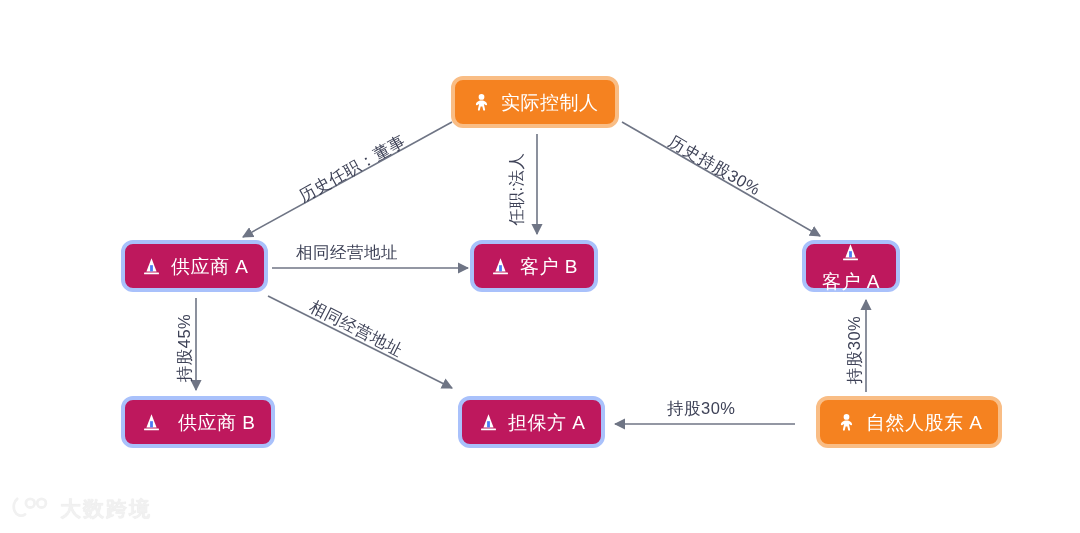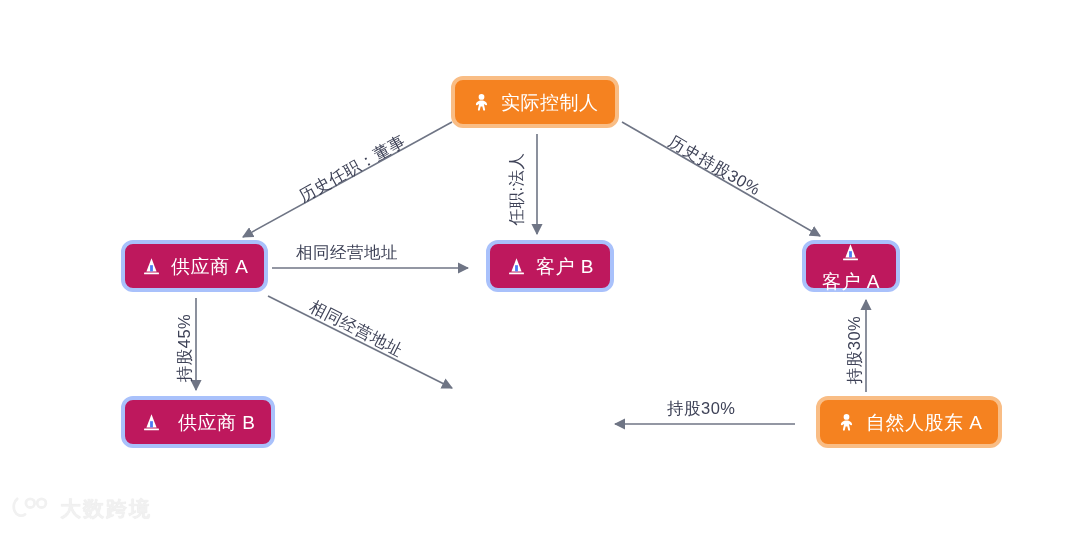--- a/index.html
+++ b/index.html
@@ -139,21 +139,21 @@
     <span class="node-icon">
       <svg viewBox="0 0 24 24" width="21" height="21" fill="#ffffff">
         <path d="M12 2.5 6.2 17.6h11.6L12 2.5z"></path>
         <rect x="10.4" y="10.5" width="3.2" height="7.1" fill="#4b7bf5"></rect>
         <rect x="3.5" y="18.8" width="17" height="2.1" rx="0.6"></rect>
       </svg>
     </span>
     <span class="node-label">供应商 A</span>
   </div>
 
-  <div class="node node-blue" style="left:486px; top:240px;">
+  <div class="node node-blue" style="left:470px; top:240px;">
     <span class="node-icon">
       <svg viewBox="0 0 24 24" width="21" height="21" fill="#ffffff">
         <path d="M12 2.5 6.2 17.6h11.6L12 2.5z"></path>
         <rect x="10.4" y="10.5" width="3.2" height="7.1" fill="#4b7bf5"></rect>
         <rect x="3.5" y="18.8" width="17" height="2.1" rx="0.6"></rect>
       </svg>
     </span>
     <span class="node-label">客户 B</span>
   </div>
 
@@ -172,20 +172,30 @@
     <span class="node-icon">
       <svg viewBox="0 0 24 24" width="21" height="21" fill="#ffffff">
         <path d="M12 2.5 6.2 17.6h11.6L12 2.5z"></path>
         <rect x="10.4" y="10.5" width="3.2" height="7.1" fill="#4b7bf5"></rect>
         <rect x="3.5" y="18.8" width="17" height="2.1" rx="0.6"></rect>
       </svg>
     </span>
     <span class="node-label">供应商 B</span>
   </div>
 
+  <div class="node node-blue" style="left:458px; top:396px;">
+    <span class="node-icon">
+      <svg viewBox="0 0 24 24" width="21" height="21" fill="#ffffff">
+        <path d="M12 2.5 6.2 17.6h11.6L12 2.5z"></path>
+        <rect x="10.4" y="10.5" width="3.2" height="7.1" fill="#4b7bf5"></rect>
+        <rect x="3.5" y="18.8" width="17" height="2.1" rx="0.6"></rect>
+      </svg>
+    </span>
+    <span class="node-label">担保方 A</span>
+  </div>
 
   <div class="node node-orange" style="left:816px; top:396px;">
     <span class="node-icon">
       <svg viewBox="0 0 24 24" width="21" height="21" fill="#ffffff">
         <circle cx="12" cy="5.6" r="3.3"></circle>
         <path d="M12 9.6c-3.6 0-6.4 2.1-6.4 4.6 0 .7.7 1.1 1.3.8l2.4-1.3-1.4 6.4c-.15.7.4 1.3 1.1 1.3.5 0 .95-.33 1.08-.82L11 16.6h2l.92 4c.13.5.58.82 1.08.82.7 0 1.25-.6 1.1-1.3l-1.4-6.4 2.4 1.3c.6.33 1.3-.1 1.3-.8 0-2.5-2.8-4.6-6.4-4.6z"></path>
       </svg>
     </span>
     <span class="node-label">自然人股东 A</span>
   </div>

